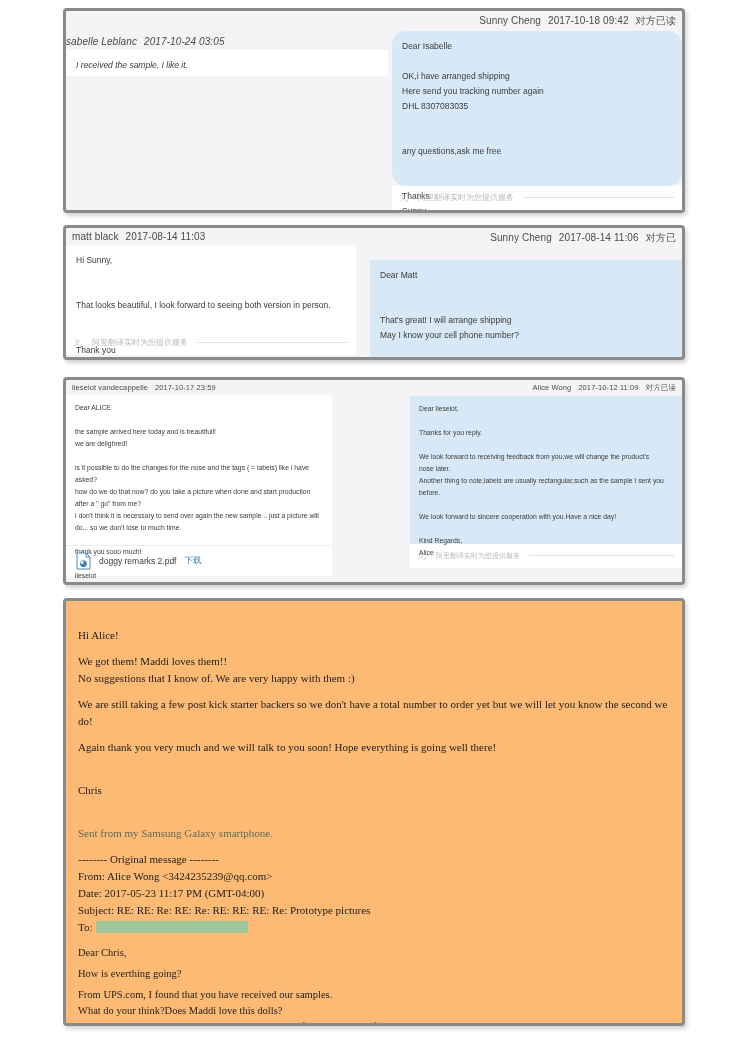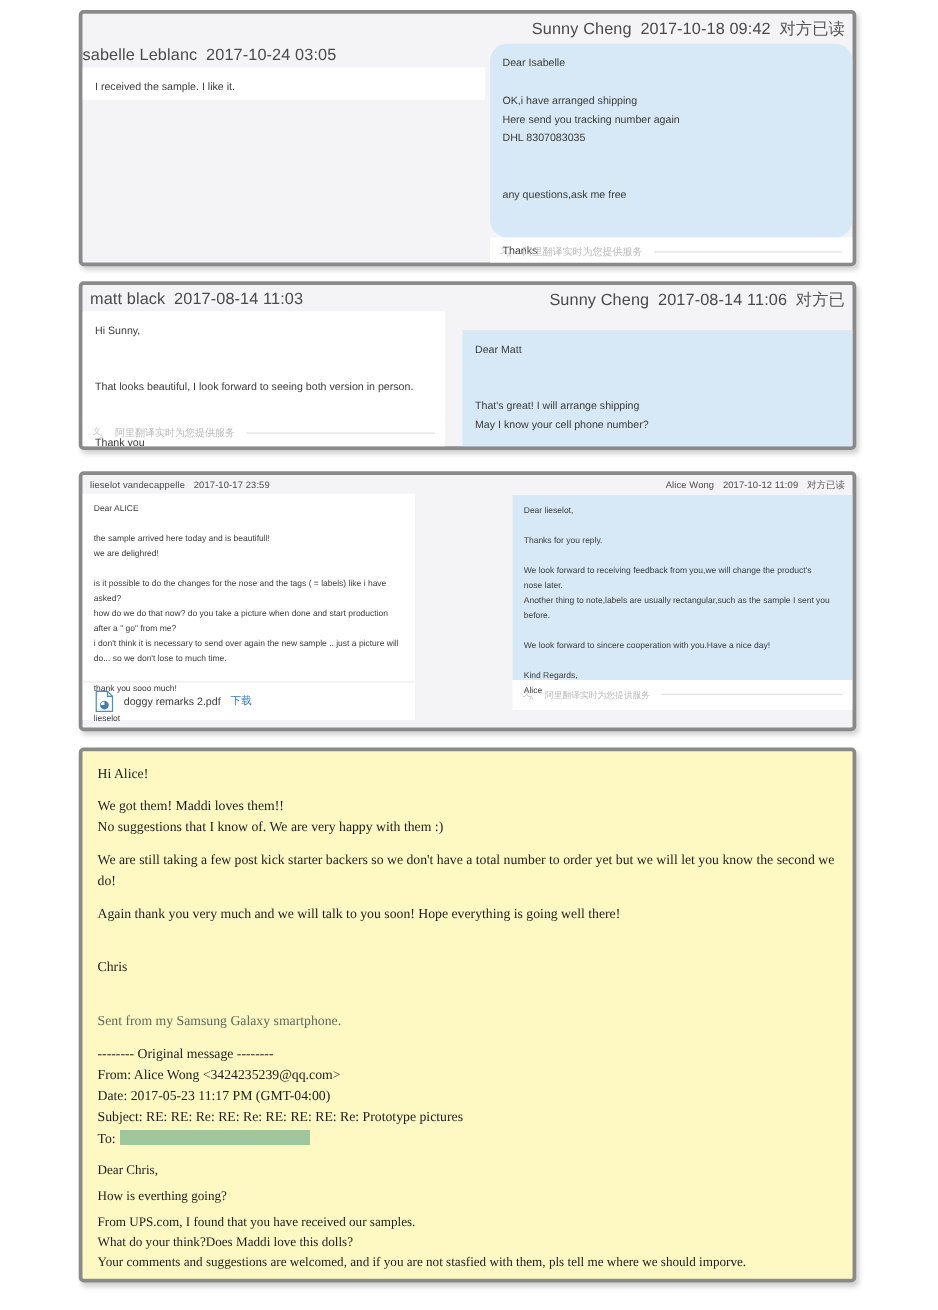--- a/index.html
+++ b/index.html
@@ -18,21 +18,21 @@
     box-sizing:border-box;
     border:3px solid #8a8a8a;
     border-radius:4px;
     background:#f4f4f6;
     box-shadow:2px 3px 4px rgba(0,0,0,0.18);
     overflow:hidden;
   }
 
   
   .hdr{
-    font-size:13px;
+    font-size:10px;
     color:#4a4a4a;
     letter-spacing:.1px;
     white-space:nowrap;
     padding:3px 6px 3px 6px;
   }
   .hdr.right{text-align:right;}
   .hdr .nm{margin-right:7px;}
   .hdr .dt{margin-right:7px;}
   .hdr .rd{color:#555;}
 
@@ -81,24 +81,24 @@
   .attach .pdfico{flex:0 0 auto;width:15px;height:18px;}
   .attach .fname{font-size:8.5px;color:#3b3b3b;white-space:nowrap;text-align:right;}
   .attach .dl{font-size:8.5px;color:#2f7fc1;white-space:nowrap;cursor:pointer;}
 
   
   .mailpanel{
     position:absolute;
     box-sizing:border-box;
     border:3px solid #8a8a8a;
     border-radius:4px;
-    background:#fef9c3;
+    background:#fdba74;
     box-shadow:2px 3px 4px rgba(0,0,0,0.18);
     overflow:hidden;
-    padding:10px 12px;
+    padding:26px 12px;
   }
   .serif{
     font-family:"Liberation Serif", serif;
     font-size:11px;line-height:17px;color:#1d1d1d;
     white-space:pre-wrap;
   }
   .serif.muted{color:#5d6b5d;}
   .sans{
     font-family:Liberation Serif, serif;
     font-size:10.5px;line-height:16px;color:#1d1d1d;
@@ -115,21 +115,21 @@
   .gap-lg{height:26px;}
   .gap-sm{height:5px;}
 </style>
 </head>
 <body>
 
 <div class="page">
 
   <div class="panel" style="left:63px;top:8px;width:622px;height:205px;">
 
-    <div class="col left" style="width:322px;">
+    <div class="col left" style="width:322px;font-style:italic;">
       <div class="hdr" style="margin-top:22px;padding-left:0px;">
         <span class="nm">sabelle Leblanc</span><span class="dt">2017-10-24 03:05</span>
       </div>
       <div class="bubble in" style="height:26px;">I received the sample. I like it.</div>
     </div>
 
     <div class="col right" style="width:290px;">
       <div class="hdr right">
         <span class="nm">Sunny Cheng</span><span class="dt">2017-10-18 09:42</span><span class="rd">对方已读</span>
       </div>

